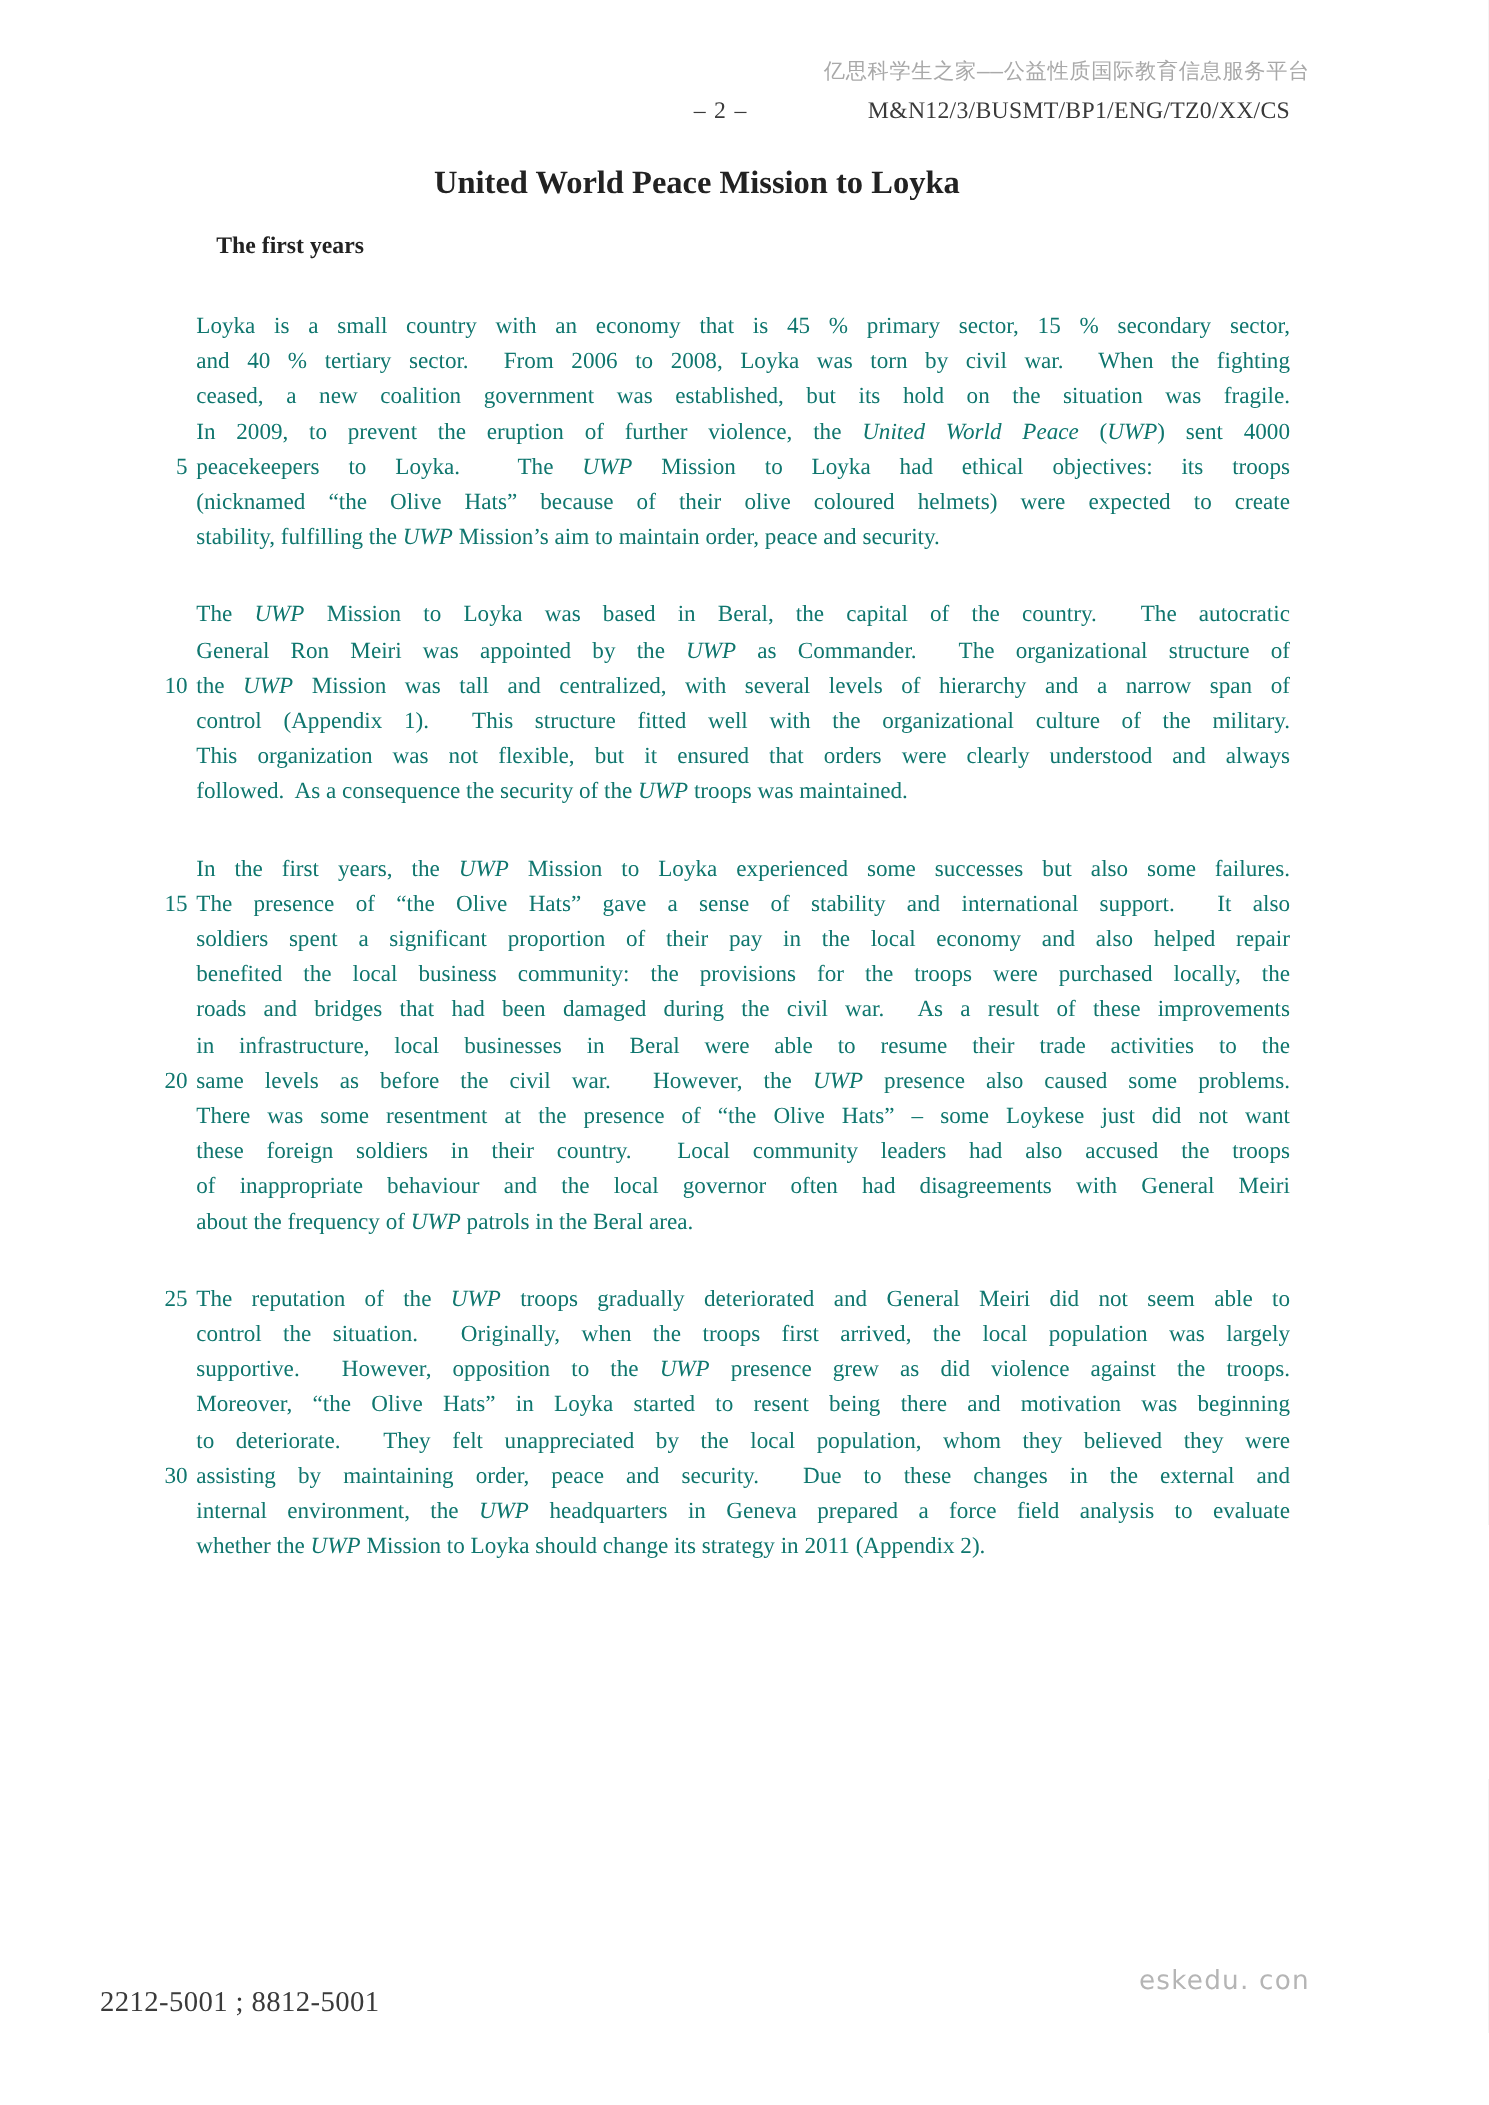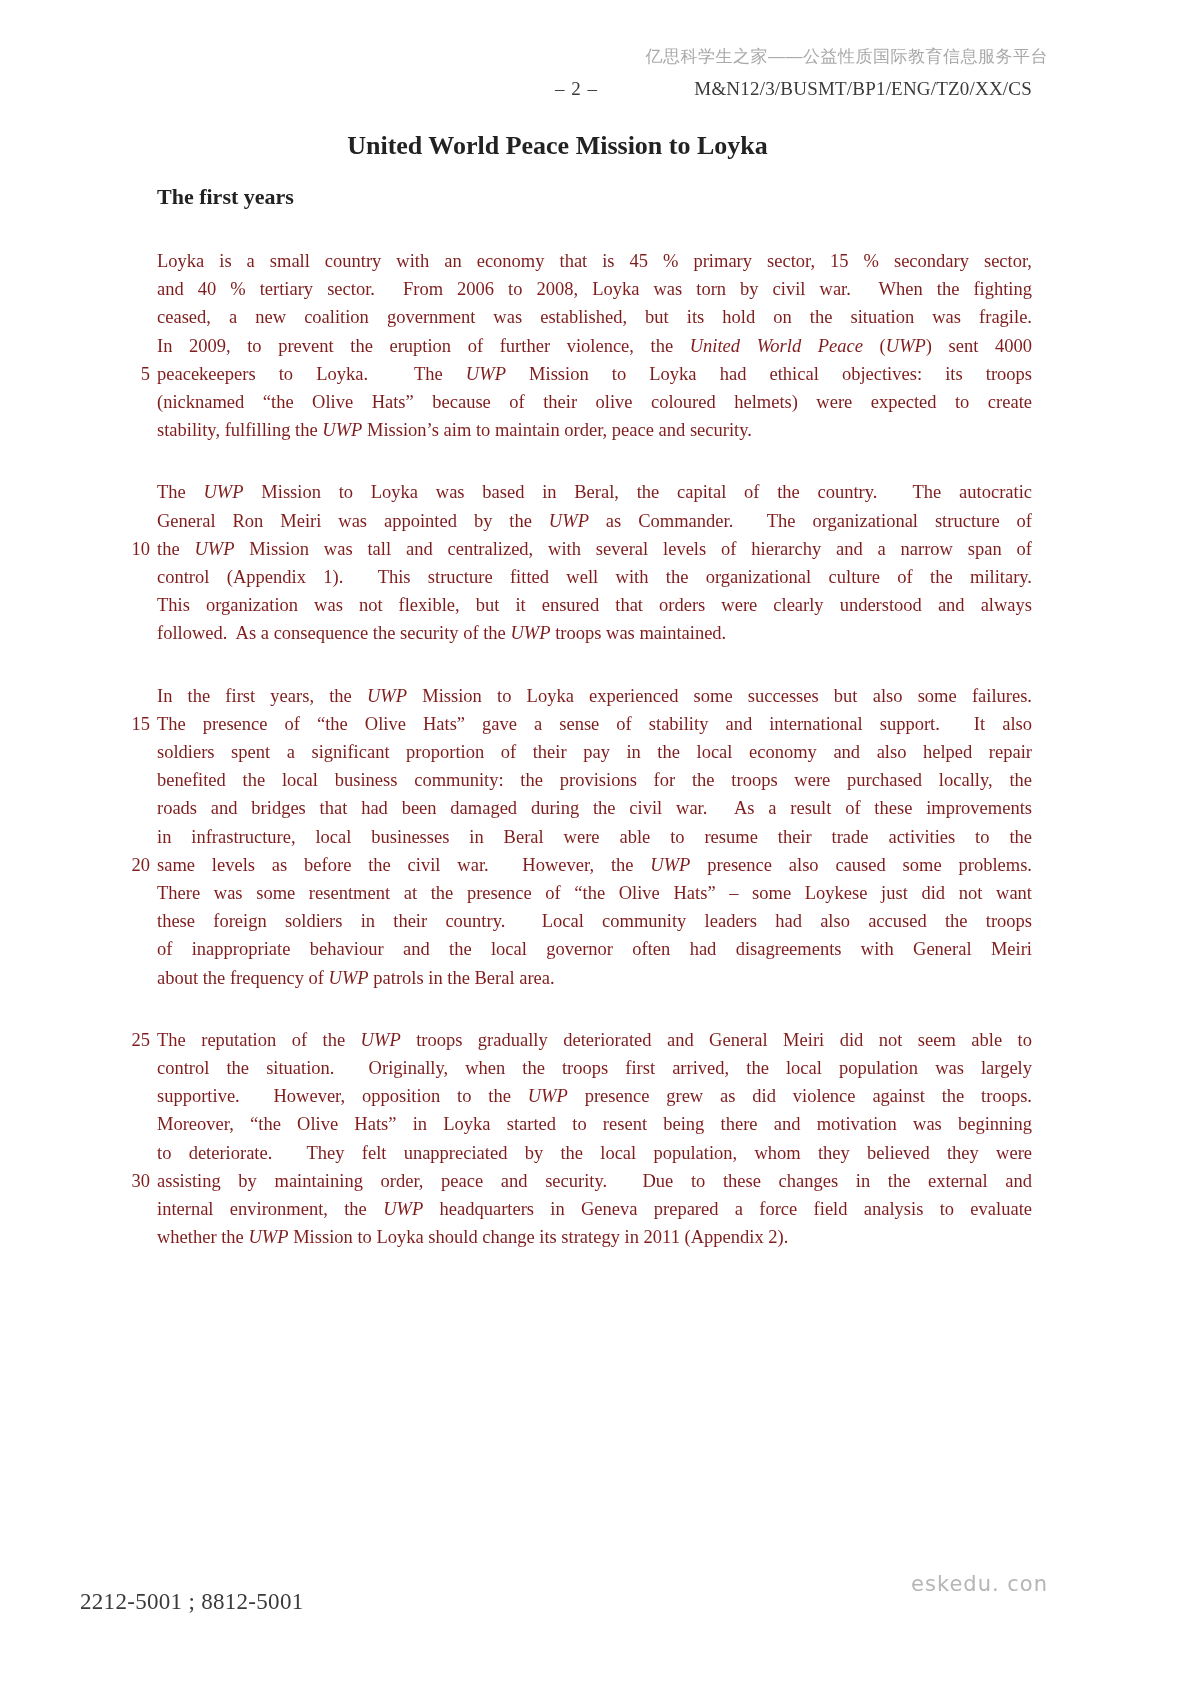--- a/index.html
+++ b/index.html
@@ -11,21 +11,21 @@
     margin: 0 auto;
     overflow: hidden;
     font-family: "Liberation Serif", serif;
     color: #2b2b2b;
   }
   
   .cn-watermark {
     position: absolute;
     top: 45px;
     right: 143px;
-    font-family: Liberation Sans, sans-serif;
+    font-family: Liberation Mono, monospace;
     font-size: 17px;
     letter-spacing: 0.5px;
     color: #a9a9a9;
     white-space: nowrap;
   }
   .header-line {
     position: absolute;
     top: 78px;
     left: 157px;
     width: 875px;
@@ -59,37 +59,37 @@
     font-weight: bold;
     color: #222222;
   }
   .main-column {
     position: absolute;
     top: 183px;
     left: 157px;
     width: 875px;
   }
   .section-heading {
-    font-size: 22px;
+    font-size: 19px;
     font-weight: bold;
     color: #222222;
-    margin: 0 0 36px 0;
+    margin: 0 0 36px 16px;
     line-height: 28px;
   }
   
   .paragraph { margin: 0 0 34px 0; }
   .paragraph:last-child { margin-bottom: 0; }
   .line {
     position: relative;
     line-height: 28.2px;
     font-size: 18.5px;
     text-align: justify;
     text-align-last: justify;
     white-space: pre-wrap;
-    color: #7f1d1d;
+    color: #0f766e;
   }
   .line.last {
     text-align-last: left;
   }
   .line-num {
     position: absolute;
     left: -47px;
     top: 0;
     width: 40px;
     text-align: right;

